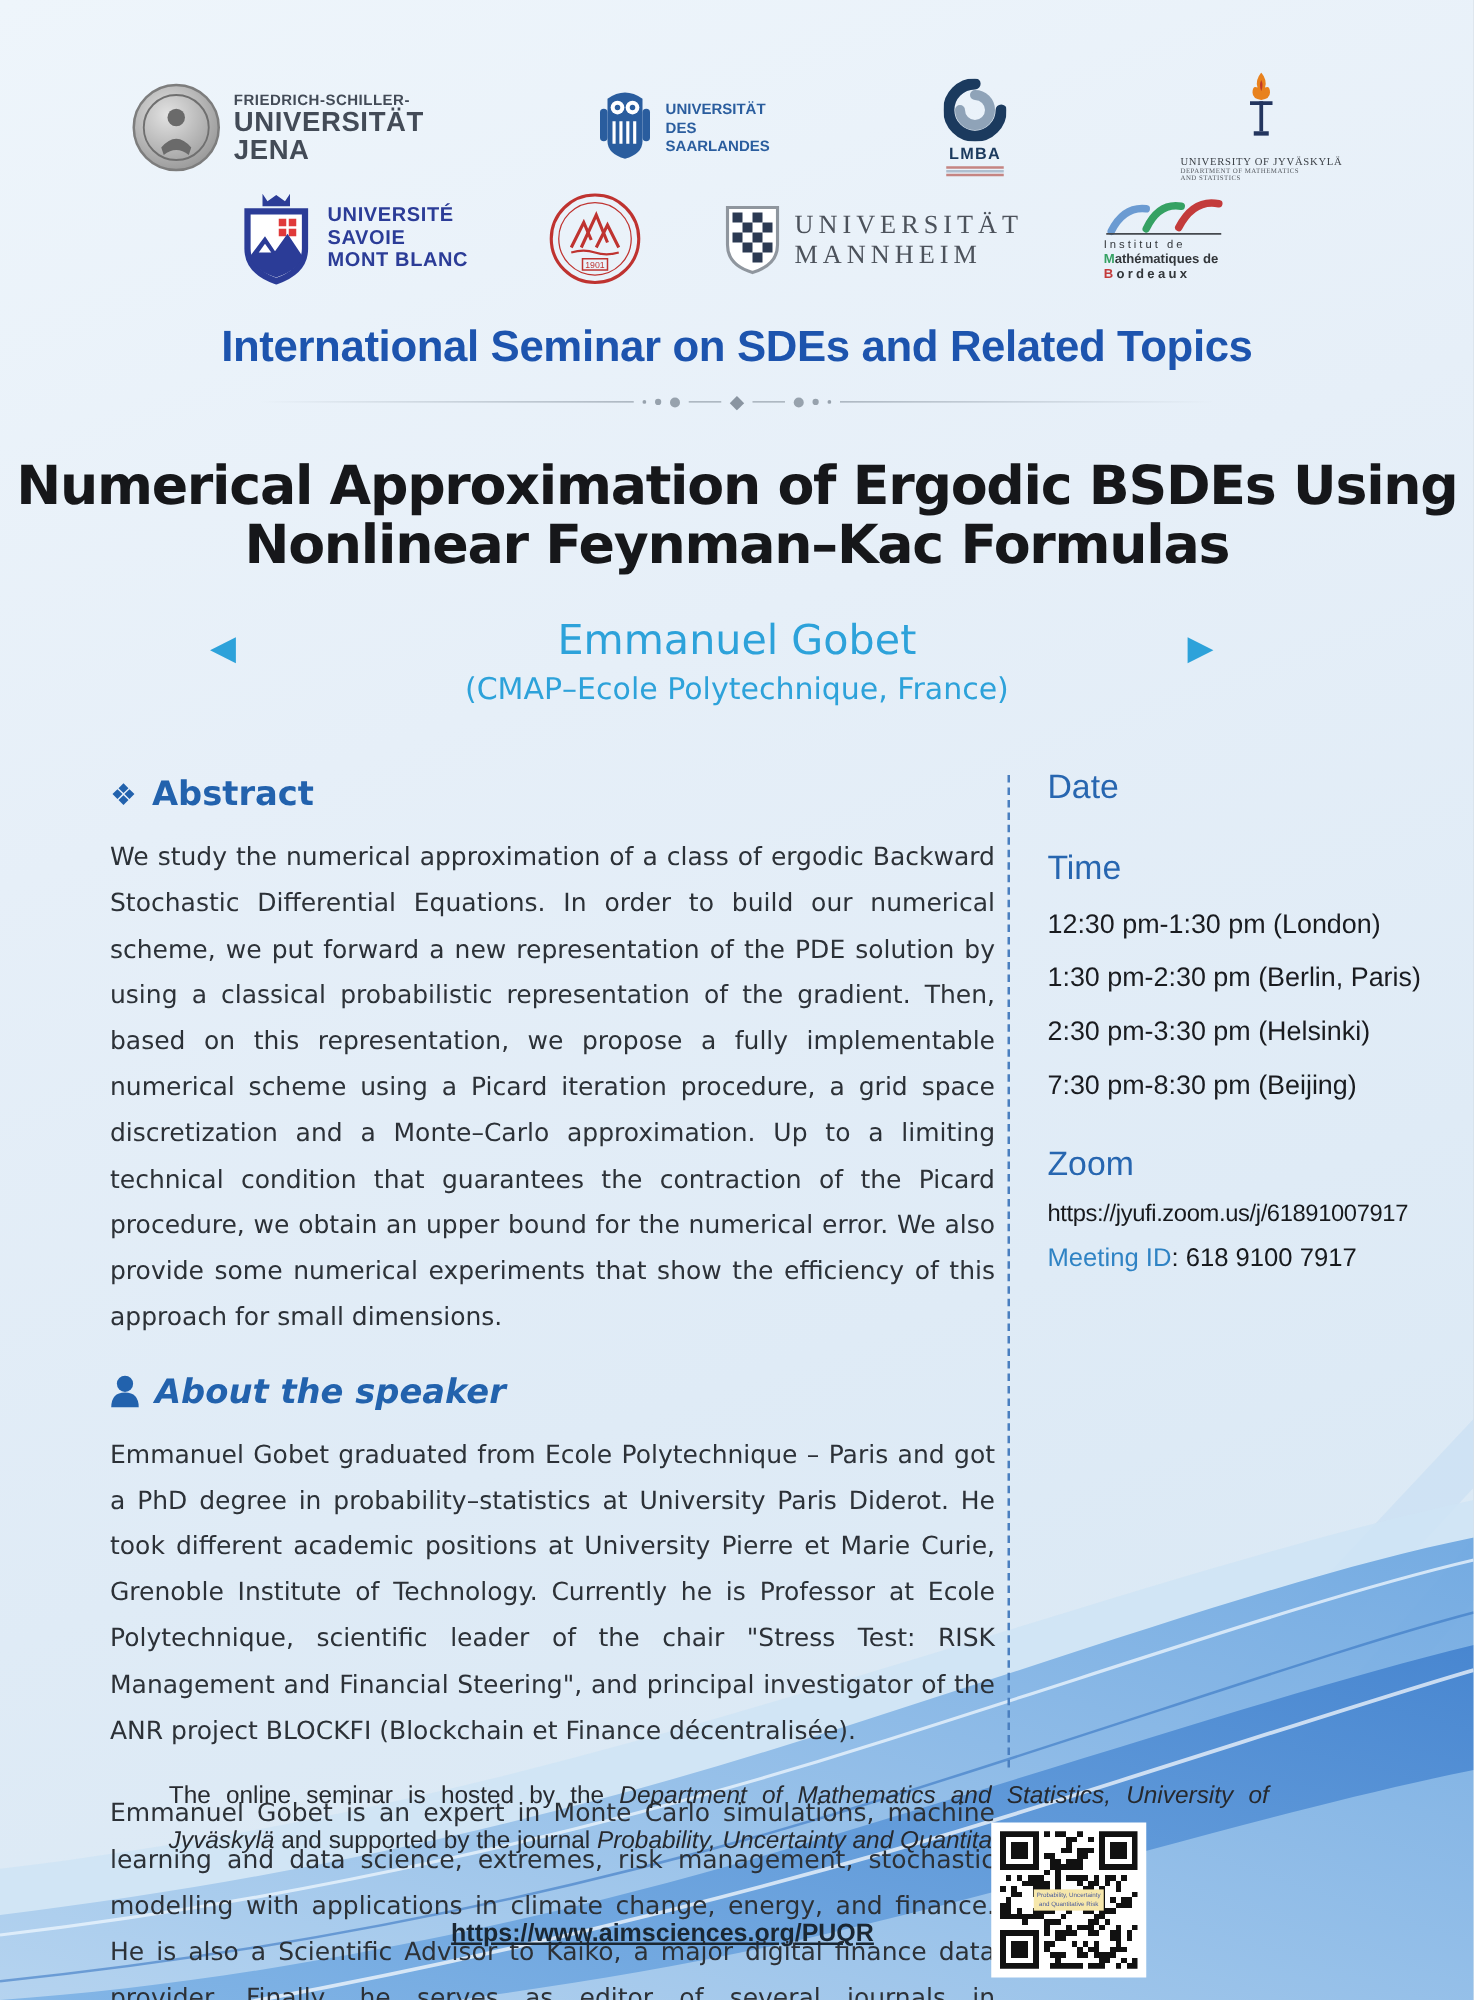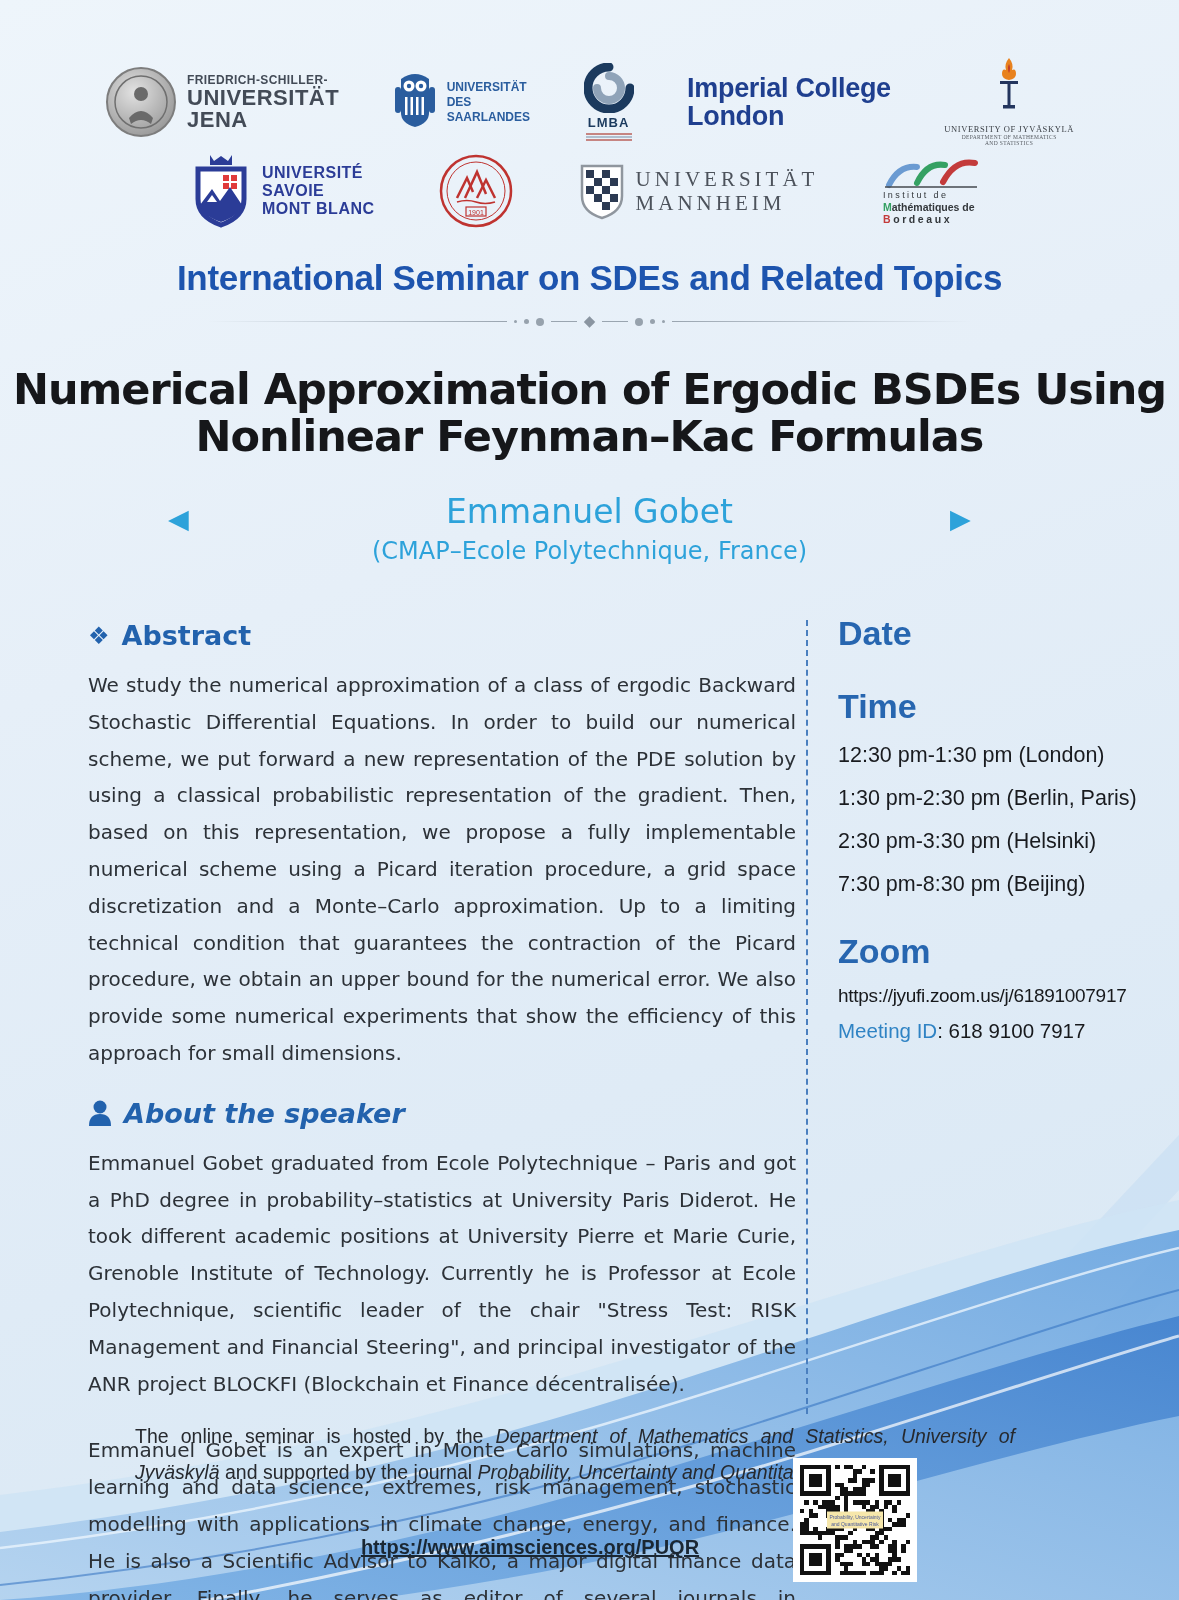--- a/index.html
+++ b/index.html
@@ -18,21 +18,21 @@
   .jena-text{color:#434b57;font-family:"Liberation Sans",sans-serif;}
   .jena-text .j1{font-size:12px;font-weight:bold;letter-spacing:.4px;}
   .jena-text .j2{font-size:22px;font-weight:bold;line-height:1.0;letter-spacing:.5px;}
   .saar-text{color:#2a5d9e;font-family:"Liberation Sans",sans-serif;font-size:12px;font-weight:bold;line-height:1.25;}
   .lmba{flex-direction:column;gap:2px;}
   .lmba-label{color:#1b3a5e;font-family:"Liberation Sans",sans-serif;font-size:13px;font-weight:bold;letter-spacing:1px;}
   .lmba-lines{width:46px;}
   .lmba-lines div{height:2px;background:#b24a42;opacity:.65;margin:1px 0;}
   .lmba-lines div:nth-child(2){background:#8fa3b8;}
   .imperial{color:#1f3f8f;font-family:"Liberation Sans",sans-serif;font-size:27px;font-weight:bold;line-height:1.05;letter-spacing:-.3px;}
-  .jyu{flex-direction:column;gap:14px;text-align:center;}
+  .jyu{flex-direction:column;gap:14px;}
   .jyu-text{font-family:"Liberation Serif",serif;color:#3a3f45;}
   .jyu-text .t1{font-size:8.5px;letter-spacing:.6px;}
   .jyu-text .t2{font-size:5.5px;letter-spacing:.4px;color:#555a60;}
   .savoie-text{color:#2b3c97;font-family:"Liberation Sans",sans-serif;font-size:16px;font-weight:bold;line-height:1.12;letter-spacing:.5px;}
   .mannheim-text{font-family:"Liberation Serif",serif;color:#4c525b;font-size:21px;letter-spacing:4px;line-height:1.15;}
   .bordeaux{flex-direction:column;gap:1px;align-items:flex-start;}
   .bdx-text{font-family:"Liberation Sans",sans-serif;color:#33373b;line-height:1.15;}
   .bdx-text .b1{font-size:9px;letter-spacing:2.4px;}
   .bdx-text .b2{font-size:10.5px;font-weight:bold;}
   .bdx-text .b3{font-size:10.5px;font-weight:bold;letter-spacing:2.6px;}
@@ -60,21 +60,21 @@
   .left-col{position:absolute;top:620px;left:88px;width:708px;}
   .section-heading{display:flex;align-items:center;gap:12px;color:#2262ad;font-size:27px;font-weight:700;}
   .diamond-ic{font-size:24px;line-height:1;color:#2262ad;}
   .body-text{margin-top:16px;font-size:20px;line-height:1.84;text-align:justify;color:#2c3137;}
   .about-heading{margin-top:26px;font-style:italic;}
   .bio2{margin-top:30px;}
 
   .dash-divider{position:absolute;left:806px;top:620px;height:794px;border-left:2px dashed #4a7fbf;}
 
   .sidebar{position:absolute;left:838px;top:614px;width:320px;font-family:"Liberation Sans",sans-serif;}
-  .sb-h{color:#2766b0;font-size:34px;font-weight:700;}
+  .sb-h{color:#2766b0;font-size:27px;font-weight:400;}
   .sb-date{margin-top:16px;font-size:22px;color:#191b1f;}
   .sb-h.time{margin-top:34px;}
   .sb-times{margin-top:8px;list-style:none;padding:0;}
   .sb-times li{font-size:21.5px;color:#191b1f;line-height:43px;white-space:nowrap;}
   .sb-h.zoom{margin-top:26px;}
   .sb-url{margin-top:14px;font-size:19px;color:#17191c;white-space:nowrap;letter-spacing:-.3px;text-decoration:none;display:block;}
   .sb-meeting{margin-top:12px;font-size:20.5px;color:#17191c;white-space:nowrap;}
   .sb-meeting .lbl{color:#2f83c4;}
 
   
@@ -164,26 +164,20 @@
         <path d="M25,13 A12,12 0 1 1 13,25" fill="none" stroke="#8fa3b8" stroke-width="8" stroke-linecap="round"></path>
       </svg>
       <div class="lmba-label">LMBA</div>
       <div class="lmba-lines">
           <div></div>
           <div></div>
           <div></div>
         </div>
     </div>
 
-    <div class="logo imperial">
-      <div>
-        <div>Imperial College</div>
-        <div>London</div>
-      </div>
-    </div>
 
     <div class="logo jyu">
       <svg width="26" height="52" viewBox="0 0 26 52">
         <path d="M13,0 Q18,6 16,12 Q20,10 20,16 Q20,21 13,22 Q6,21 6,16 Q6,10 10,12 Q8,6 13,0 Z" fill="#e8821e"></path>
         <path d="M13,6 Q15,10 13,15 Q11,10 13,6 Z" fill="#c0392b"></path>
         <rect x="4" y="23" width="18" height="3" fill="#23355e"></rect>
         <rect x="11.5" y="23" width="3" height="24" fill="#23355e"></rect>
         <rect x="7" y="47" width="12" height="3.5" fill="#23355e"></rect>
       </svg>
       <div class="jyu-text">

